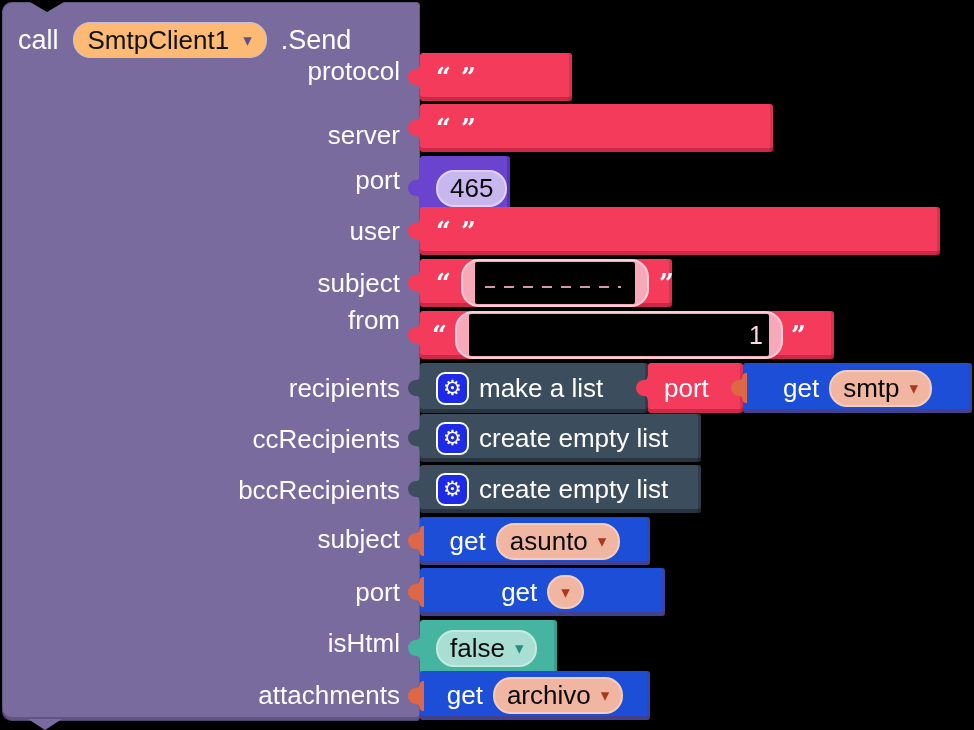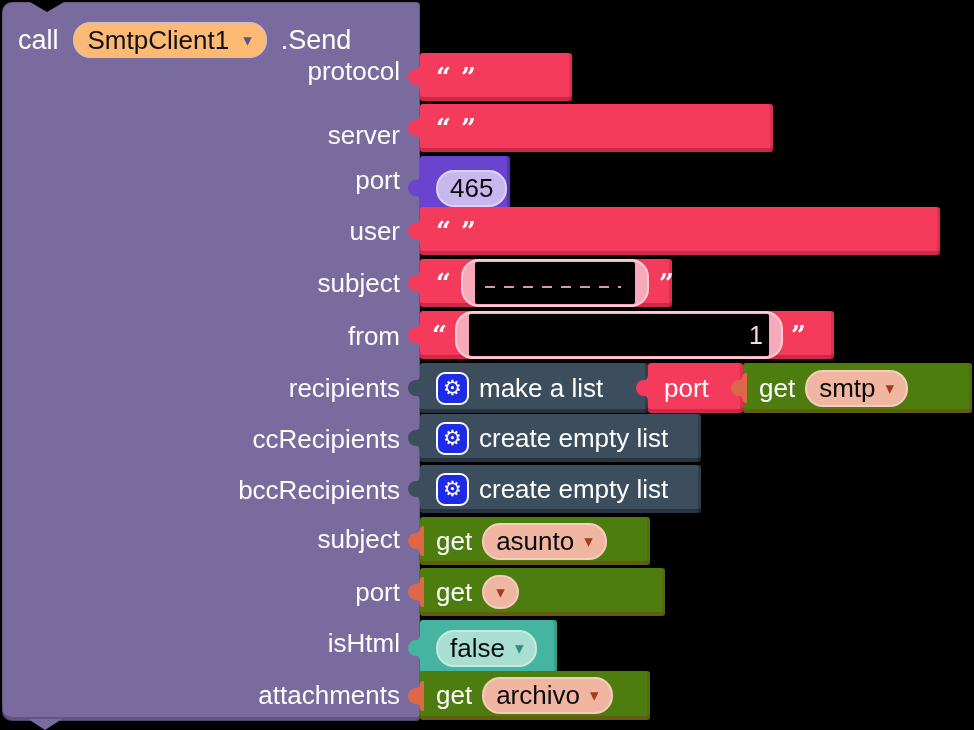--- a/index.html
+++ b/index.html
@@ -26,21 +26,21 @@
 
   .plbl{position:absolute;right:574px;color:#fdfdfd;font-size:26px;line-height:32px;
     white-space:nowrap;text-align:right;}
 
   
   .vblock{position:absolute;display:flex;align-items:center;padding:0 16px;gap:10px;
     color:#fff;font-size:26px;border-radius:3px;box-sizing:border-box;}
   .red   {--bk:#f43b5c;background:#f43b5c;box-shadow:inset 0 -4px 0 rgba(120,0,30,.32),inset -3px 0 0 rgba(120,0,30,.18);}
   .violet{--bk:#6a43cf;background:#6a43cf;box-shadow:inset 0 -4px 0 rgba(30,5,100,.4),inset -3px 0 0 rgba(30,5,100,.25);}
   .slate {--bk:#3c4d5d;background:#3c4d5d;box-shadow:inset 0 -4px 0 rgba(0,0,0,.32),inset -3px 0 0 rgba(0,0,0,.2);}
-  .orange{--bk:#dd6747;background:#4d7c0f;box-shadow:inset 0 -4px 0 rgba(140,40,10,.35),inset -3px 0 0 rgba(140,40,10,.2);}
+  .orange{--bk:#dd6747;background:#1d4ed8;box-shadow:inset 0 -4px 0 rgba(140,40,10,.35),inset -3px 0 0 rgba(140,40,10,.2);justify-content:center;}
   .teal  {--bk:#45b4a1;background:#45b4a1;box-shadow:inset 0 -4px 0 rgba(0,80,65,.35),inset -3px 0 0 rgba(0,80,65,.2);}
 
   .plug{position:absolute;left:-12px;top:50%;transform:translateY(-50%);width:16px;height:30px;pointer-events:none;}
   .plug svg{display:block;width:100%;height:100%;}
   .plug path{fill:var(--bk);}
 
   .q{font-family:"DejaVu Serif",serif;color:#fff;font-size:26px;font-weight:bold;line-height:1;}
 
   .field{display:flex;align-items:center;gap:10px;border-radius:18px;min-height:34px;
     padding:1px 12px;color:#0a0a0a;font-size:26px;box-sizing:border-box;cursor:text;}
@@ -73,21 +73,21 @@
     <span class="htext">.Send</span>
   </div>
 </div>
 <div class="bottom-tab"></div>
 
 <div class="plbl" style="top:55px">protocol</div>
 <div class="plbl" style="top:119px">server</div>
 <div class="plbl" style="top:164px">port</div>
 <div class="plbl" style="top:215px">user</div>
 <div class="plbl" style="top:267px">subject</div>
-<div class="plbl" style="top:320px">from</div>
+<div class="plbl" style="top:304px">from</div>
 <div class="plbl" style="top:372px">recipients</div>
 <div class="plbl" style="top:423px">ccRecipients</div>
 <div class="plbl" style="top:474px">bccRecipients</div>
 <div class="plbl" style="top:523px">subject</div>
 <div class="plbl" style="top:576px">port</div>
 <div class="plbl" style="top:627px">isHtml</div>
 <div class="plbl" style="top:679px">attachments</div>
 
 <div class="vblock red" style="top:53px;left:420px;width:152px;height:48px">
   <span class="plug">

